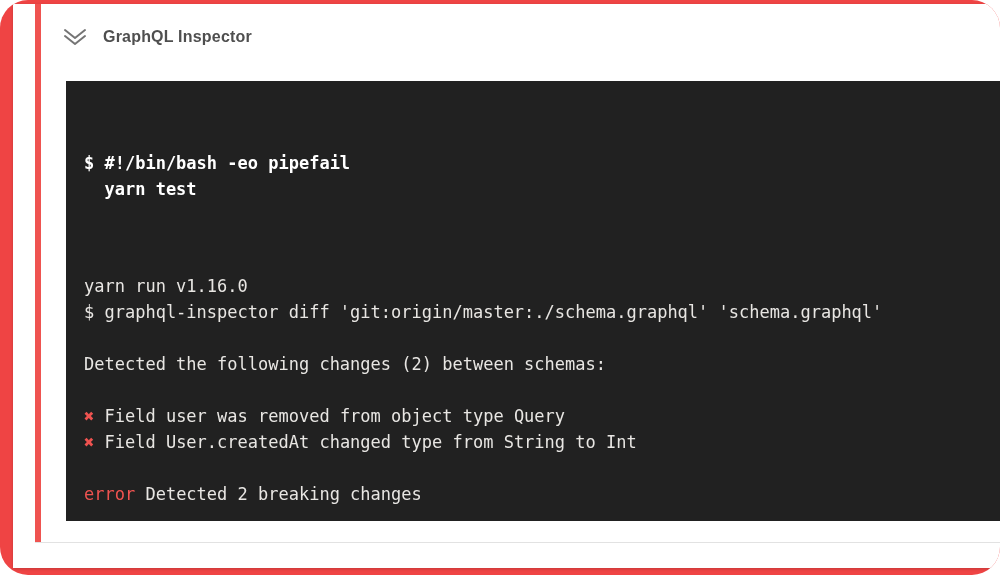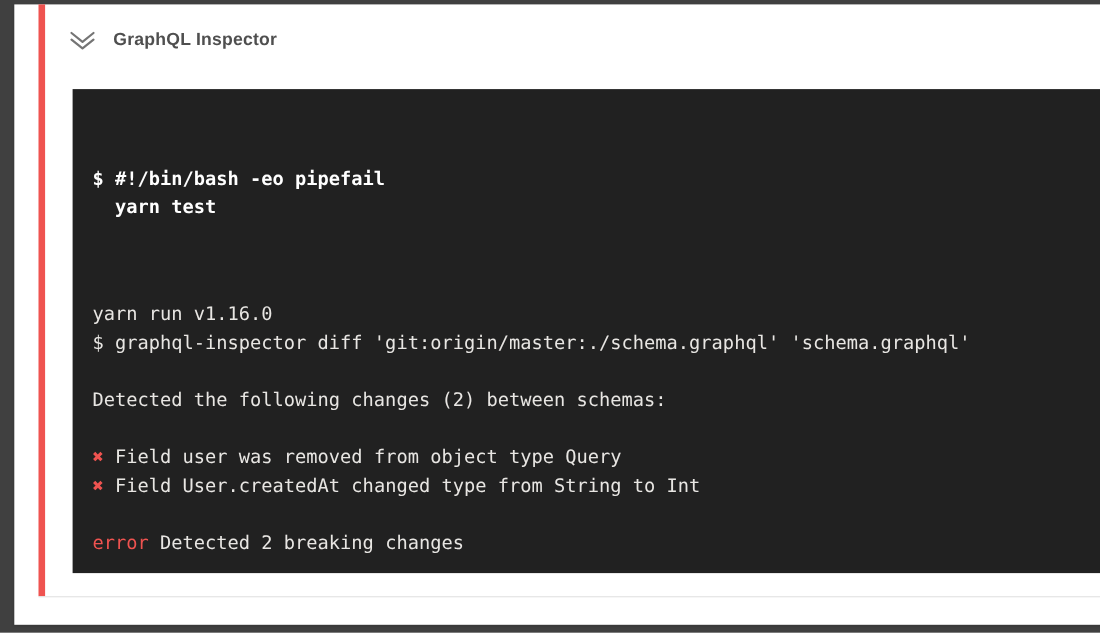--- a/index.html
+++ b/index.html
@@ -56,21 +56,21 @@
   }
   .cmd-block{
     font-weight:bold;
     margin-bottom:19px;
   }
   .t-line{min-height:26px;}
 </style>
 </head>
 <body>
 
-<div class="screen" style="background: #404040;">
+<div class="screen" style="background: #ef4444; border-radius: 28px;">
   <div class="card" style="background: rgb(255, 255, 255);">
 
     <div class="stripe" style="background: rgb(239, 83, 80);"></div>
 
     <div class="step-header">
       <svg class="chev" width="26" height="22" viewBox="0 0 26 22">
         <polyline points="3,4 13,12 23,4" fill="none" stroke="#757575" stroke-width="2" stroke-linecap="round" stroke-linejoin="round"></polyline>
         <polyline points="3,10 13,18 23,10" fill="none" stroke="#757575" stroke-width="2" stroke-linecap="round" stroke-linejoin="round"></polyline>
       </svg>
       <span class="step-title">GraphQL Inspector</span>

